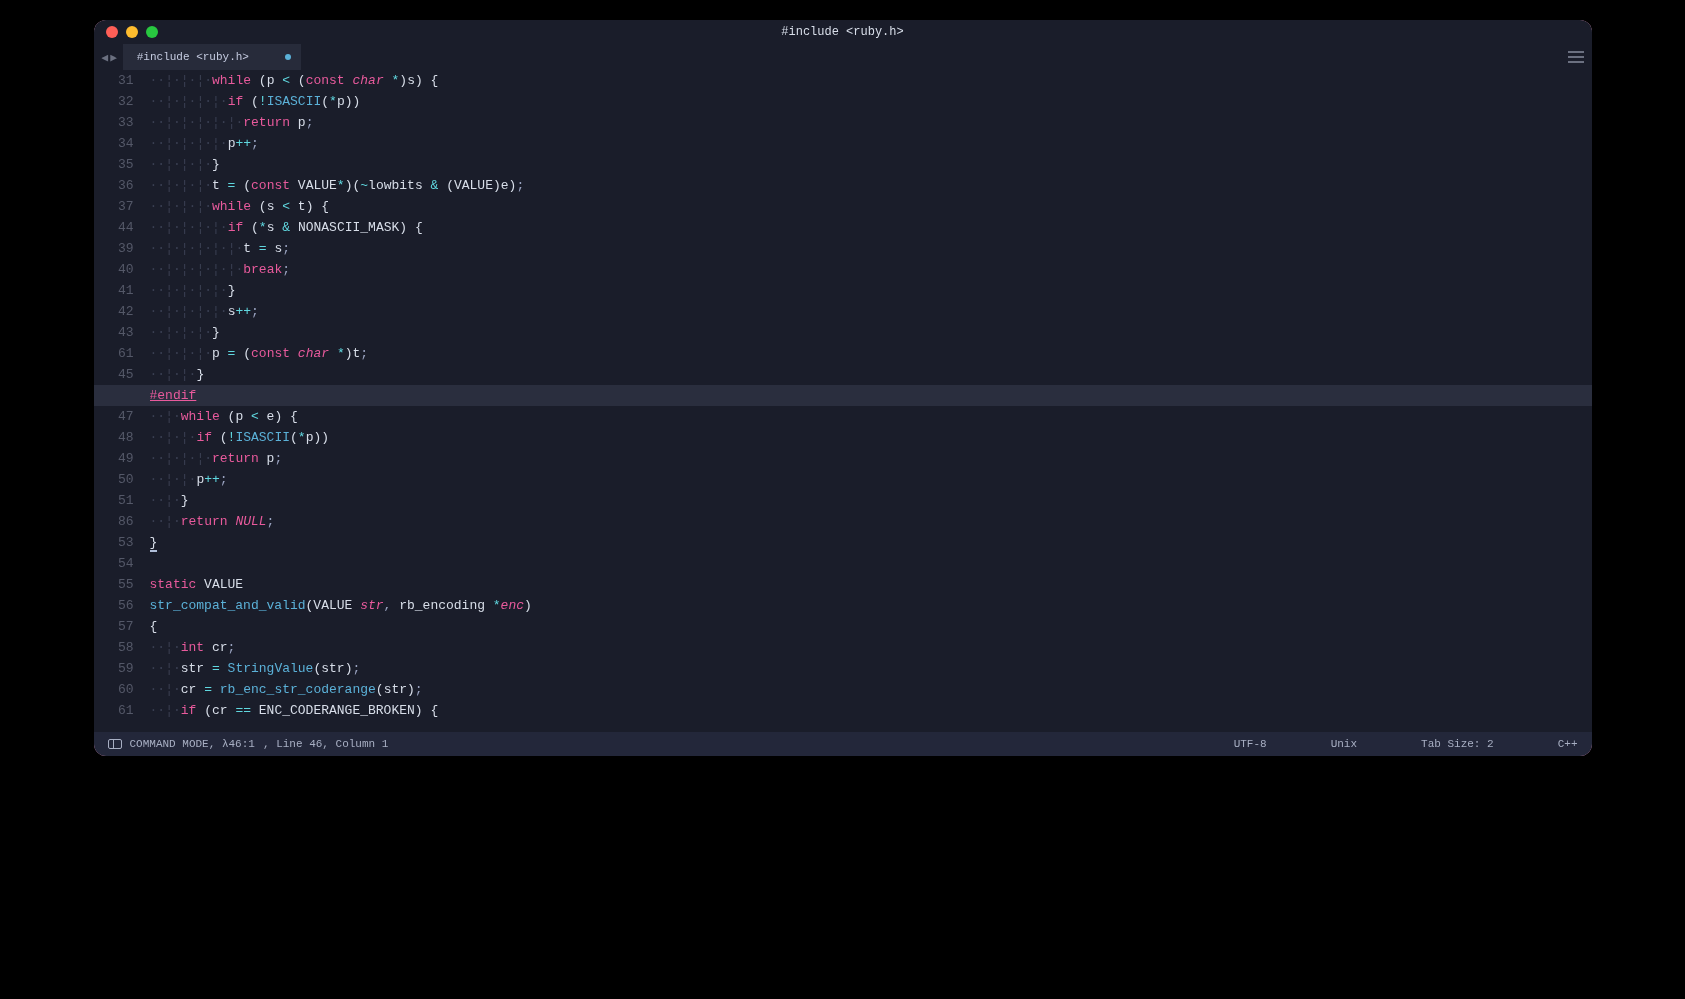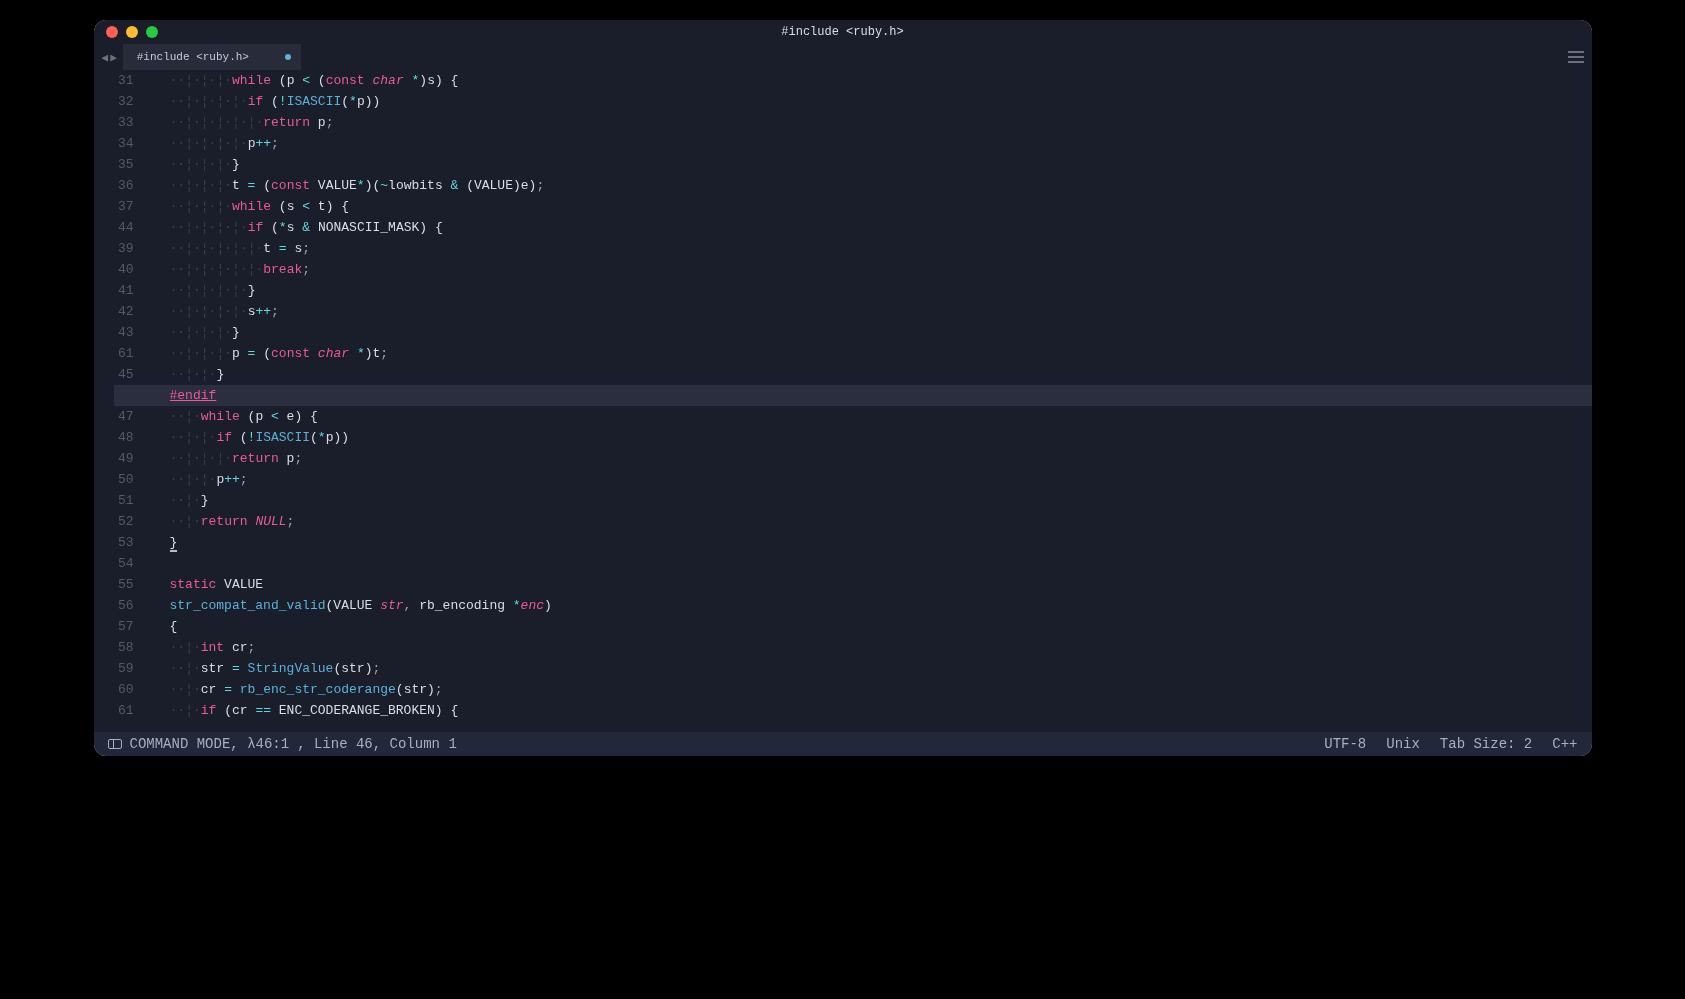--- a/index.html
+++ b/index.html
@@ -85,21 +85,20 @@
   line-height: 21px;
 }
 .gutter .ln { height: 21px; }
 .code {
   flex: 1;
   line-height: 21px;
   padding-left: 8px;
   white-space: pre;
   color: #d8dee9;
   position: relative;
-  margin-left: 20px;
 }
 .line { height: 21px; position: relative; }
 .line.active { background: #2a2e3e; }
 .line.active::before { content:''; position:absolute; left:-56px; top:0; bottom:0; width:56px; background:#2a2e3e; }
 .ws { color: #3a3f52; }
 .kw { color: #e85a9c; }
 .type { color: #e85a9c; font-style: italic; }
 .op { color: #60d8e0; }
 .fn { color: #5bb1d8; }
 .const { color: #d8dee9; }
@@ -107,29 +106,29 @@
 .pp { color: #e85a9c; text-decoration: underline; }
 .paren { color: #d8dee9; }
 .punct { color: #9aa3c0; }
 .brace { color: #d8dee9; }
 .cursor { border-bottom: 2px solid #b0bed9; }
 .statusbar {
   height: 24px;
   background: #23273a;
   display: flex;
   align-items: center;
-  font-size: 14px;
+  font-size: 11px;
   color: #a8afc3;
   padding: 0 14px;
   gap: 8px;
 }
 .statusbar .panel-icon { width: 14px; height: 10px; border: 1.5px solid #a8afc3; border-radius: 2px; position: relative; }
 .statusbar .panel-icon::after { content:''; position:absolute; left:4px; top:0; bottom:0; width:1.5px; background:#a8afc3; }
 .caret { color: #a8afc3; }
-.status-right { margin-left: auto; display: flex; gap: 20px; }
+.status-right { margin-left: auto; display: flex; gap: 64px; }
 </style>
 </head>
 <body>
 
 <div class="window">
   <div class="titlebar">
     <div class="traffic-lights">
       <div class="light red"></div>
       <div class="light yellow"></div>
       <div class="light green"></div>
@@ -169,21 +168,21 @@
         <div class="ln">42</div>
         <div class="ln">43</div>
         <div class="ln">61</div>
         <div class="ln">45</div>
         <div class="ln">46</div>
         <div class="ln">47</div>
         <div class="ln">48</div>
         <div class="ln">49</div>
         <div class="ln">50</div>
         <div class="ln">51</div>
-        <div class="ln">52</div>
+        <div class="ln">86</div>
         <div class="ln">53</div>
         <div class="ln">54</div>
         <div class="ln">55</div>
         <div class="ln">56</div>
         <div class="ln">57</div>
         <div class="ln">58</div>
         <div class="ln">59</div>
         <div class="ln">60</div>
         <div class="ln">61</div>
       </div>

